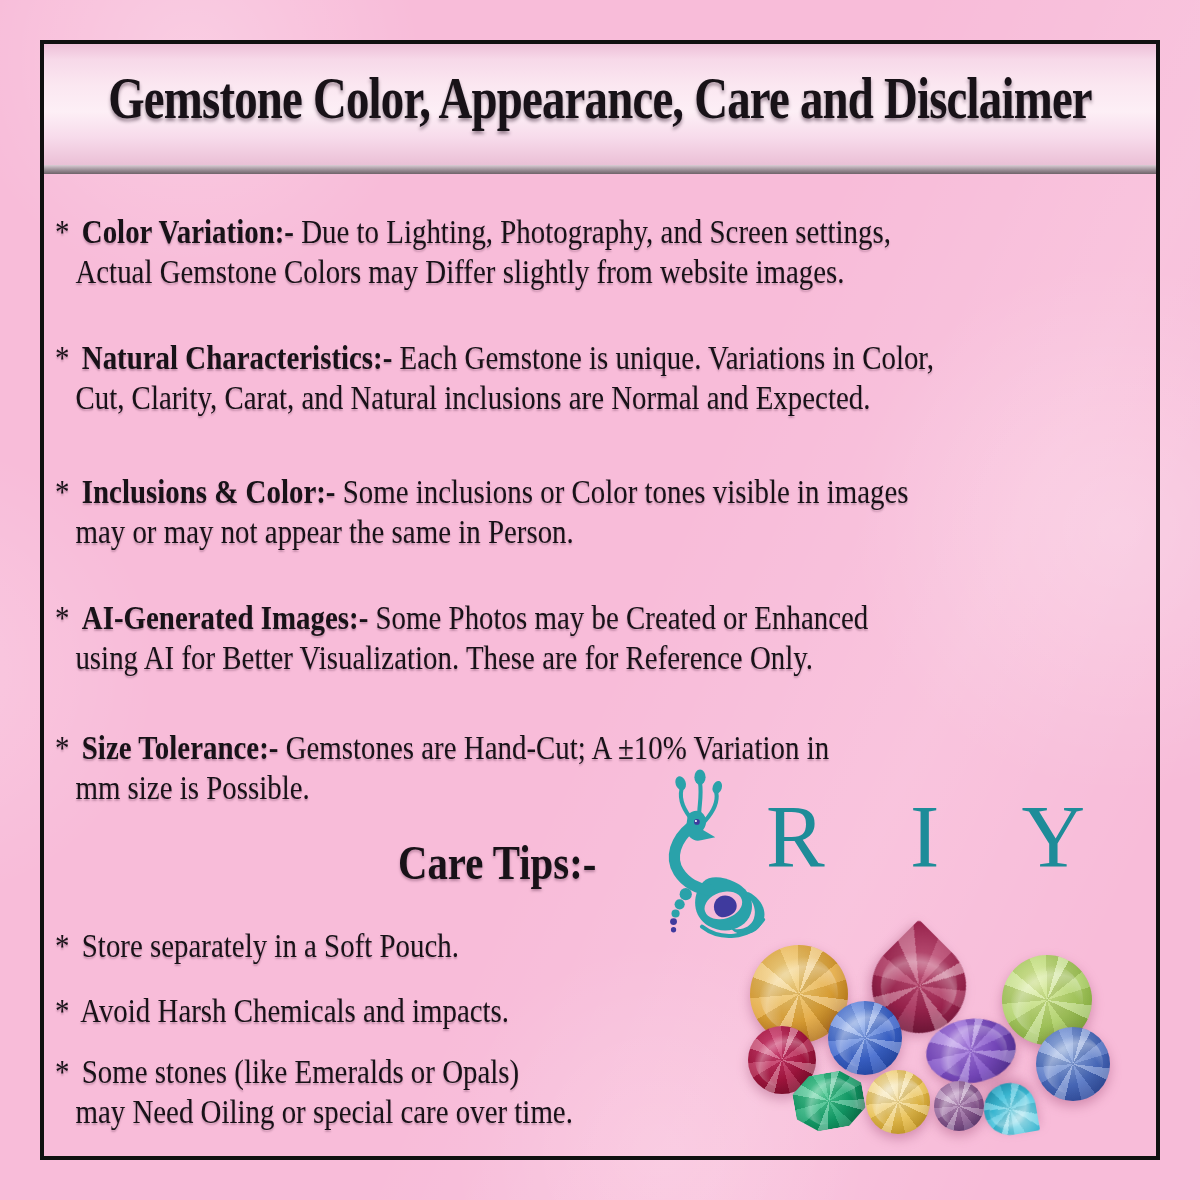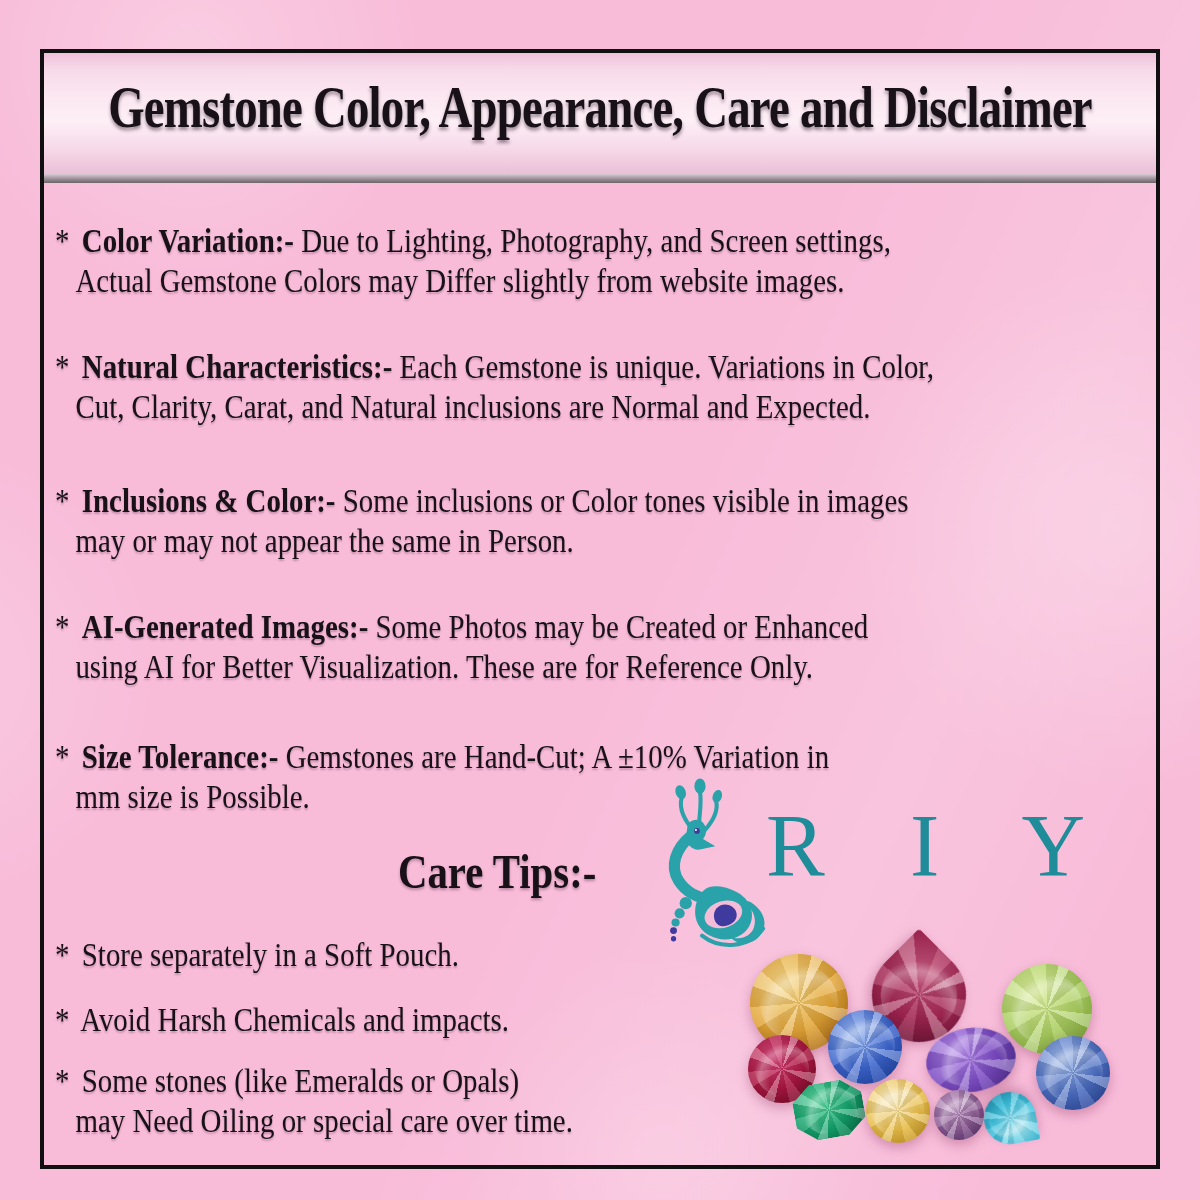--- a/index.html
+++ b/index.html
@@ -12,21 +12,20 @@
       radial-gradient(circle 380px at 93% 44%, rgba(255,255,255,.24), rgba(255,255,255,0) 70%),
       radial-gradient(circle 330px at -6% 56%, rgba(255,255,255,.20), rgba(255,255,255,0) 70%),
       radial-gradient(circle 300px at 55% 96%, rgba(255,255,255,.16), rgba(255,255,255,0) 70%),
       linear-gradient(115deg, rgba(255,255,255,0) 52%, rgba(255,255,255,.12) 72%, rgba(255,255,255,0) 88%);
     color:var(--text-black,#181218);
   }
   .frame{
     position:absolute;left:40px;top:40px;width:1120px;height:1120px;
     box-sizing:border-box;border:4px solid var(--border-black,#101010);
     overflow:hidden;
-    margin-top:9px;
   }
   
   .banner{
     position:absolute;left:0;top:0;width:100%;height:130px;
     background:linear-gradient(180deg,#eec0d8 0%,#f7d9e9 12%,#fbe7f1 32%,#fdeff6 52%,#f7dbeb 72%,#eec6db 88%,#e2bad0 100%);
   }
   .banner::after{
     content:"";position:absolute;left:0;bottom:0;width:100%;height:9px;
     background:linear-gradient(180deg,#d9ccd4 0%,#9b8e96 55%,#6e6369 100%);
   }

